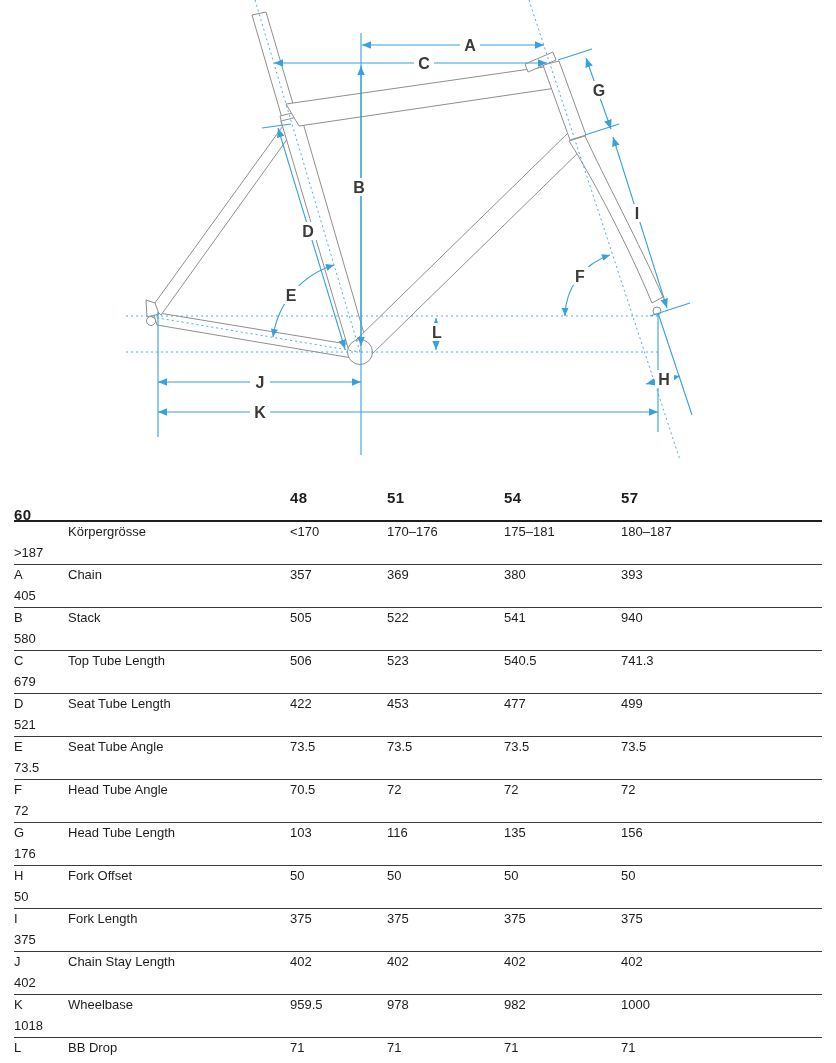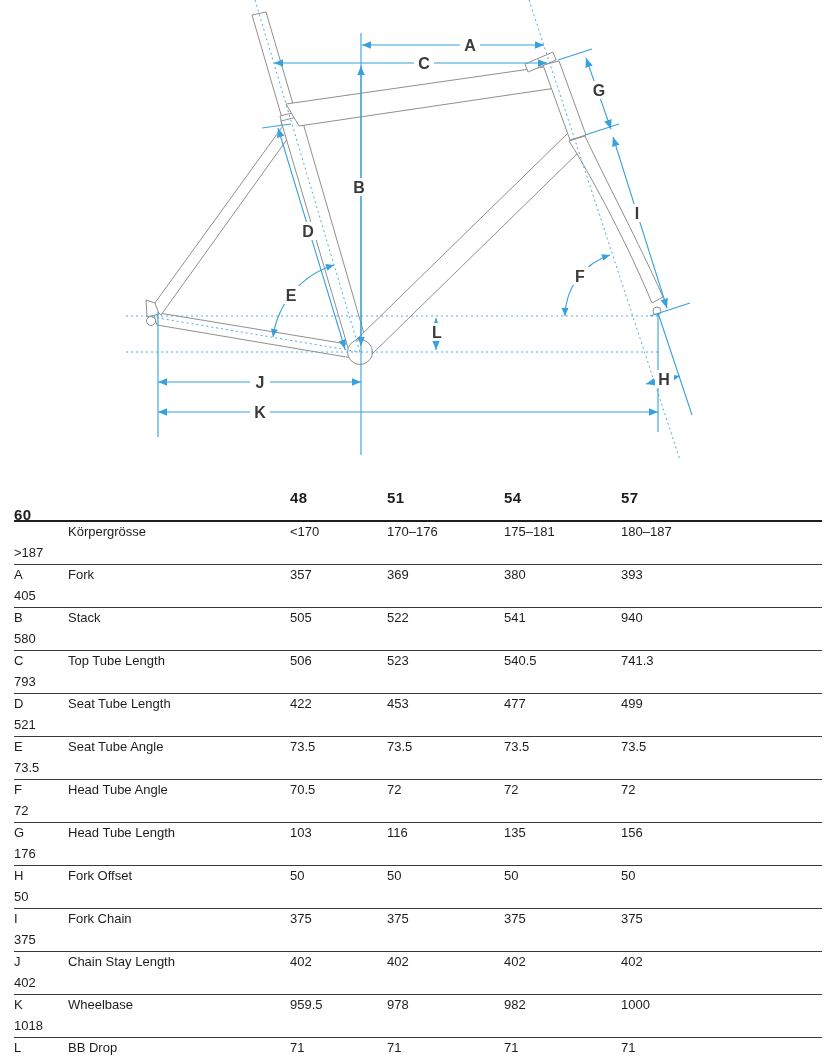--- a/index.html
+++ b/index.html
@@ -151,21 +151,21 @@
         <div class="cell letter"></div>
         <div class="cell name">Körpergrösse</div>
         <div class="cell val">&lt;170</div>
         <div class="cell val">170–176</div>
         <div class="cell val">175–181</div>
         <div class="cell val">180–187</div>
         <div class="cell val">&gt;187</div>
       </div>
       <div class="trow">
         <div class="cell letter">A</div>
-        <div class="cell name">Fork</div>
+        <div class="cell name">Chain</div>
         <div class="cell val">357</div>
         <div class="cell val">369</div>
         <div class="cell val">380</div>
         <div class="cell val">393</div>
         <div class="cell val">405</div>
       </div>
       <div class="trow">
         <div class="cell letter">B</div>
         <div class="cell name">Stack</div>
         <div class="cell val">505</div>
@@ -174,21 +174,21 @@
         <div class="cell val">940</div>
         <div class="cell val">580</div>
       </div>
       <div class="trow">
         <div class="cell letter">C</div>
         <div class="cell name">Top Tube Length</div>
         <div class="cell val">506</div>
         <div class="cell val">523</div>
         <div class="cell val">540.5</div>
         <div class="cell val">741.3</div>
-        <div class="cell val">793</div>
+        <div class="cell val">679</div>
       </div>
       <div class="trow">
         <div class="cell letter">D</div>
         <div class="cell name">Seat Tube Length</div>
         <div class="cell val">422</div>
         <div class="cell val">453</div>
         <div class="cell val">477</div>
         <div class="cell val">499</div>
         <div class="cell val">521</div>
       </div>
@@ -223,21 +223,21 @@
         <div class="cell letter">H</div>
         <div class="cell name">Fork Offset</div>
         <div class="cell val">50</div>
         <div class="cell val">50</div>
         <div class="cell val">50</div>
         <div class="cell val">50</div>
         <div class="cell val">50</div>
       </div>
       <div class="trow">
         <div class="cell letter">I</div>
-        <div class="cell name">Fork Chain</div>
+        <div class="cell name">Fork Length</div>
         <div class="cell val">375</div>
         <div class="cell val">375</div>
         <div class="cell val">375</div>
         <div class="cell val">375</div>
         <div class="cell val">375</div>
       </div>
       <div class="trow">
         <div class="cell letter">J</div>
         <div class="cell name">Chain Stay Length</div>
         <div class="cell val">402</div>

